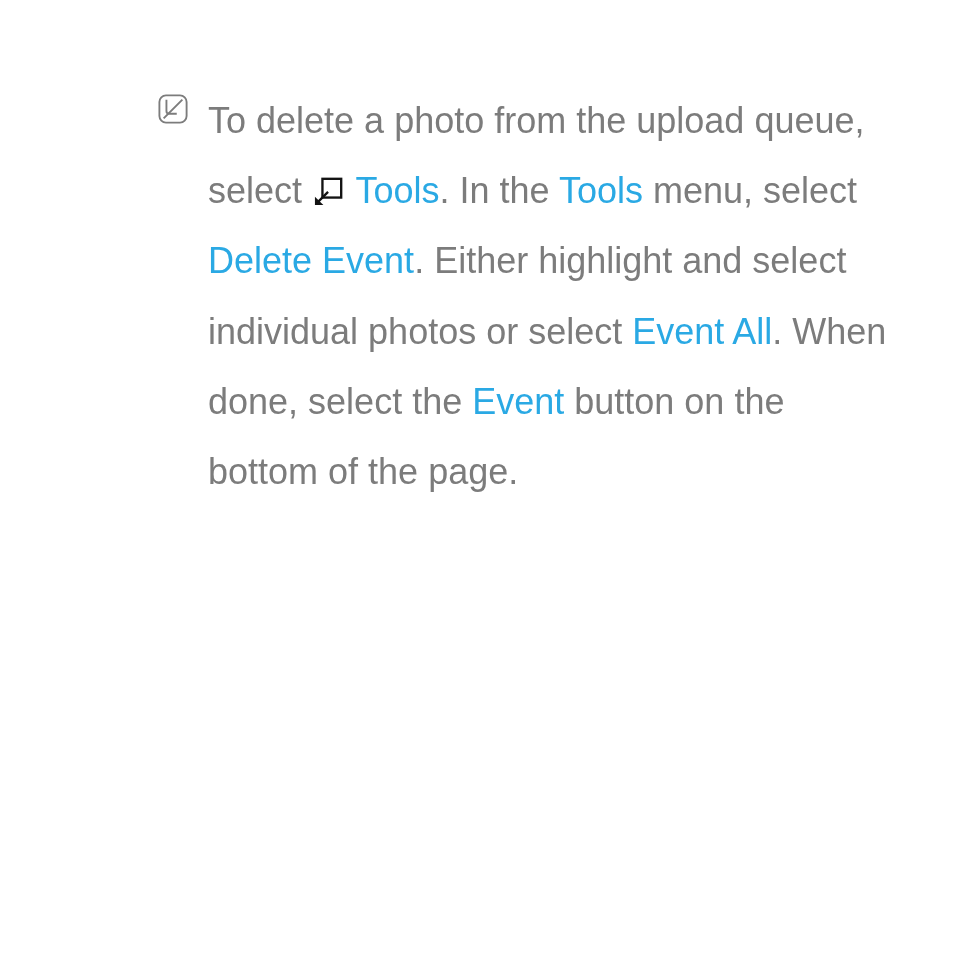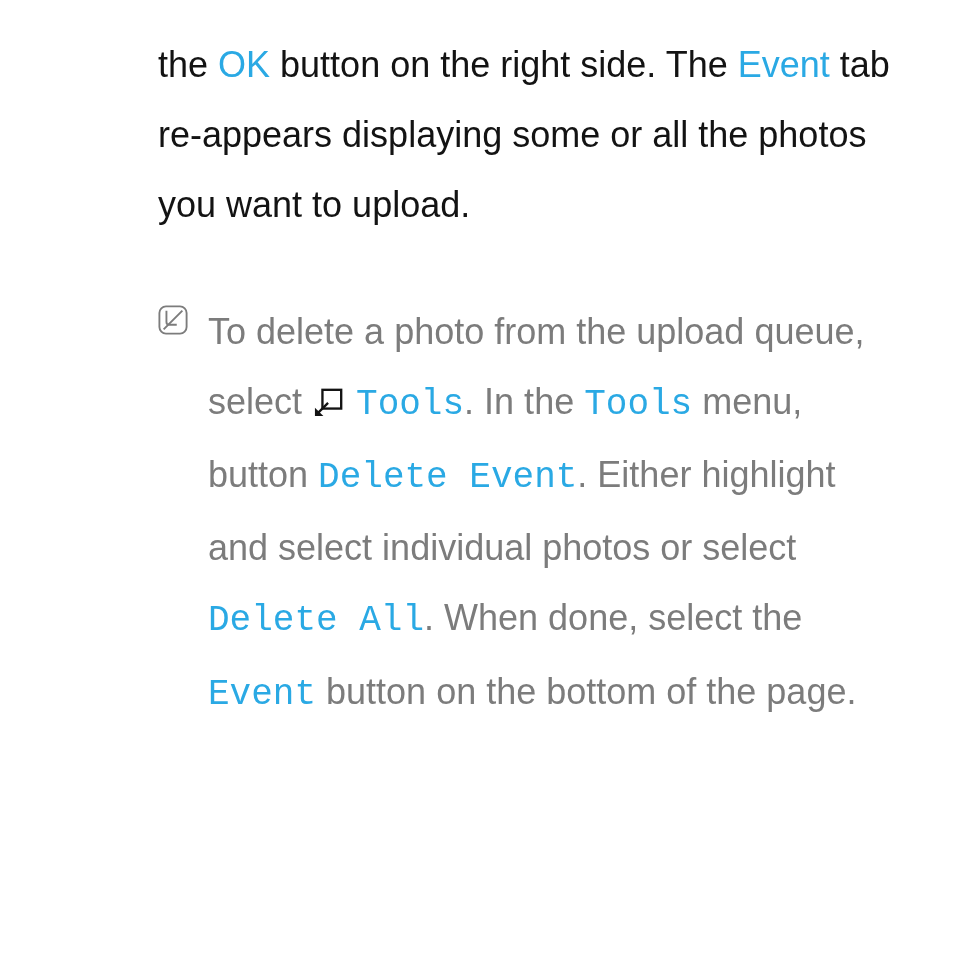--- a/index.html
+++ b/index.html
@@ -42,49 +42,45 @@
   }
   .note-text {
     font-size: 36px;
     line-height: 1.95;
     color: #7c7c7c;
     letter-spacing: 0px;
     padding-right: 2px;
   }
   .note-text .link {
     color: #2aa9e4;
-    font-family: Liberation Mono, monospace;
   }
   .tool-icon {
     display: inline-block;
     width: 30px;
     height: 30px;
     vertical-align: -3px;
     margin: 0 2px;
   }
 </style>
 </head>
 <body>
 
 <div class="page">
 
-  <div class="para1">
-    <span>the </span><span class="link">OK</span><span> button on the right side. The </span><span class="link">Event</span><span> tab re-appears displaying some or all the photos you want to upload.</span>
-  </div>
 
   <div class="note">
     <span class="note-icon">
       <svg viewBox="0 0 32 32" width="30" height="30">
         <rect x="1.5" y="1.5" width="29" height="29" rx="7" ry="7" fill="none" stroke="#7c7c7c" stroke-width="2"></rect>
         <path d="M6 26 L26 6" stroke="#7c7c7c" stroke-width="2" fill="none"></path>
         <path d="M9 6 L9 18 Q9 21 12 21 L20 21" stroke="#7c7c7c" stroke-width="2" fill="none"></path>
       </svg>
     </span>
     <div class="note-text">
       <span>To delete a photo from the upload queue, select </span><span class="tool-icon"><svg viewBox="0 0 32 32" width="30" height="30">
             <rect x="9" y="3" width="20" height="20" fill="none" stroke="#131313" stroke-width="2.5"></rect>
             <path d="M3 29 L15 17" stroke="#131313" stroke-width="2.5" fill="none"></path>
             <polygon points="1,31 1,22 10,31" fill="#131313"></polygon>
-          </svg></span> <span class="link">Tools</span><span>. In the </span><span class="link">Tools</span><span> menu, button </span><span class="link">Delete Event</span><span>. Either highlight and select individual photos or select </span><span class="link">Delete All</span><span>. When done, select the </span><span class="link">Event</span><span> button on the bottom of the page.</span>
+          </svg></span> <span class="link">Tools</span><span>. In the </span><span class="link">Tools</span><span> menu, select </span><span class="link">Delete Event</span><span>. Either highlight and select individual photos or select </span><span class="link">Event All</span><span>. When done, select the </span><span class="link">Event</span><span> button on the bottom of the page.</span>
     </div>
   </div>
 
 </div>
 
 </body></html>

